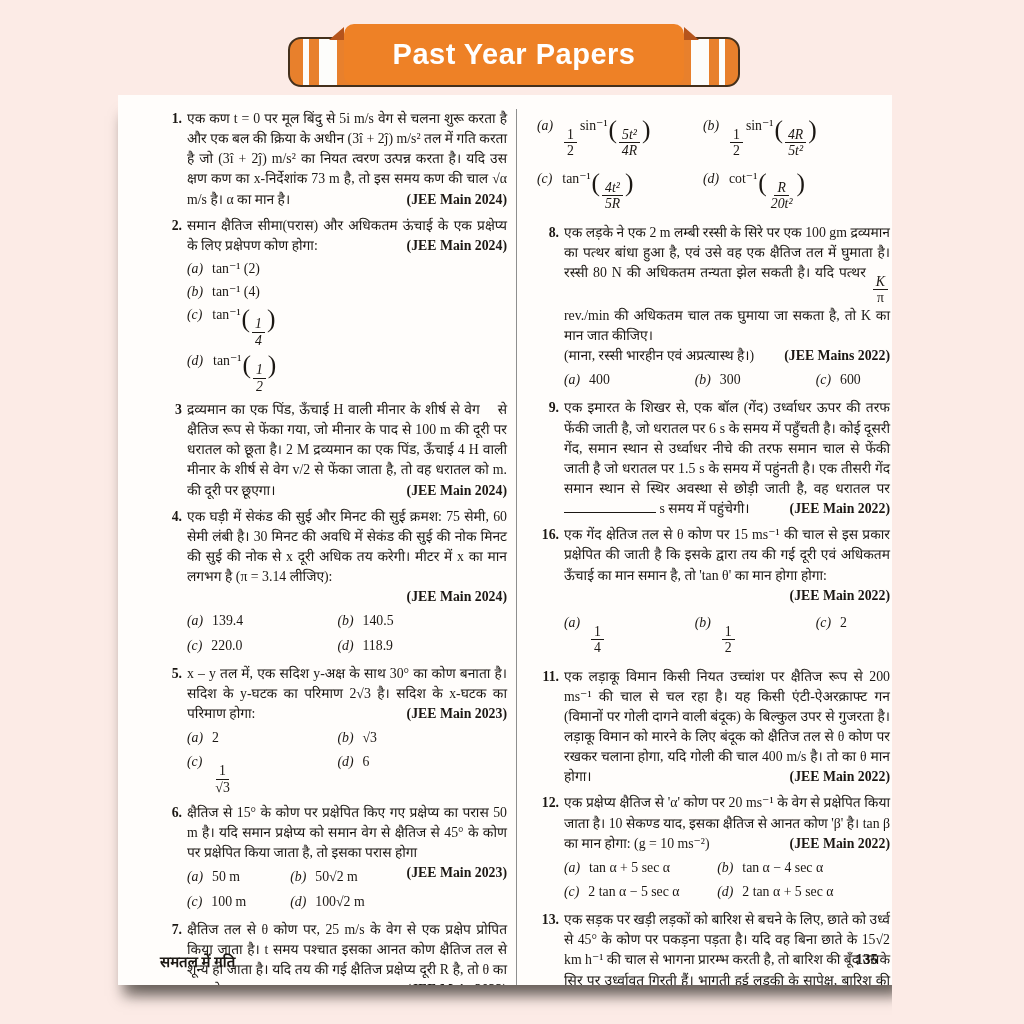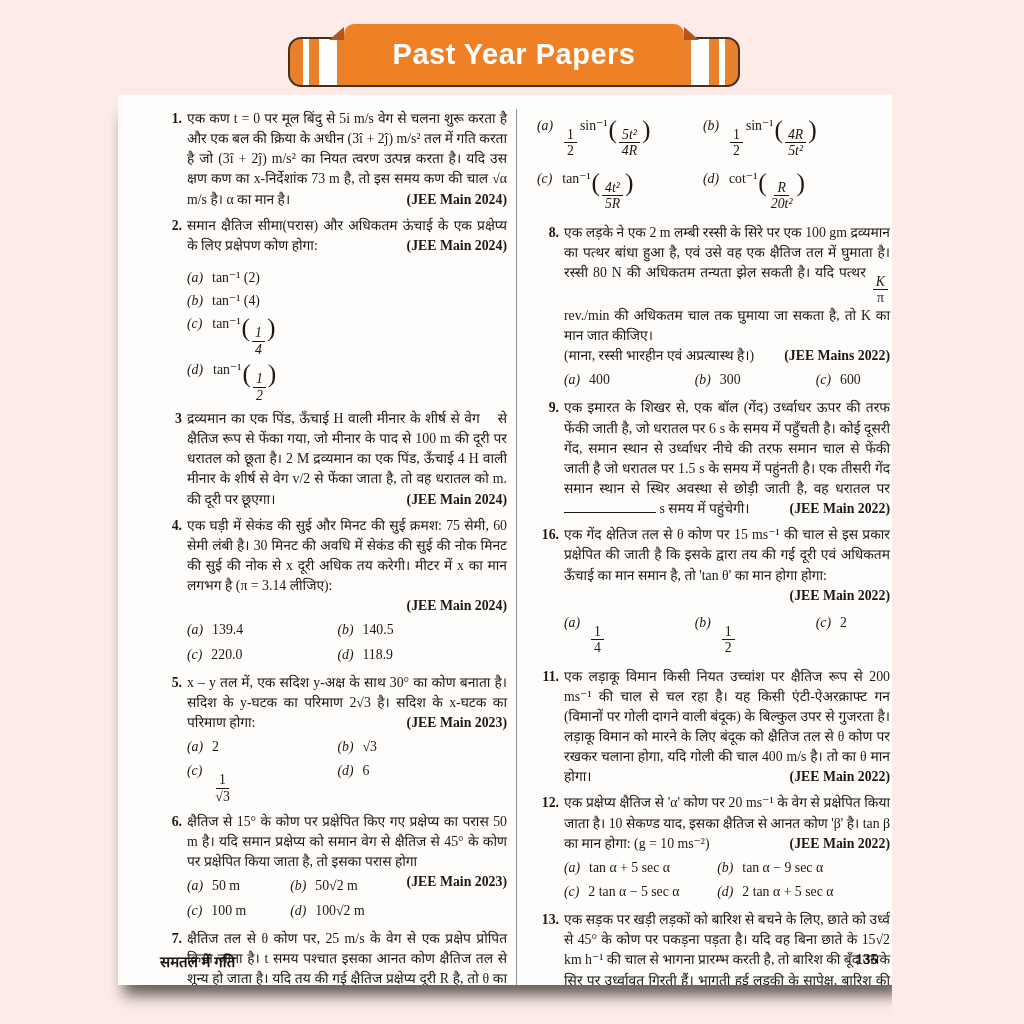--- a/index.html
+++ b/index.html
@@ -55,21 +55,21 @@
   .col{box-sizing:border-box;font-size:13.8px;line-height:1.46;}
   .col-left{width:399px;padding:0 9px 0 42px;border-right:1px solid #8f8f8f;min-height:848px;}
   .col-right{flex:1;padding:0 15px 0 20px;}
 
   .q{position:relative;padding-left:27px;margin-bottom:6px;}
   .qnum{position:absolute;left:-4px;top:0;width:26px;text-align:right;font-weight:bold;}
   .qtext{margin:0;text-align:justify;}
   .tag{float:right;font-weight:bold;white-space:nowrap;}
   .tagline{margin:0;text-align:right;font-weight:bold;}
 
-  .optcol{margin-top:12px;}
+  .optcol{margin-top:3px;}
   .optcol .opt{margin:3px 0;}
   .opts2{display:grid;grid-template-columns:47% 53%;margin-top:2px;}
   .opts2 .opt{margin:2px 0;}
   .opts4{display:grid;grid-template-columns:26% 23% 25% 26%;margin-top:2px;gap:46px;}
   .opts4 .opt{margin:2px 0;}
   .tallrow .opt{margin:5px 0;}
   .olab{font-style:italic;margin-right:9px;}
   .omath{font-style:normal;}
 
   .frac{
@@ -253,21 +253,21 @@
         <div class="q">
           <span class="qnum">11.</span>
           <p class="qtext"><span>एक लड़ाकू विमान किसी नियत उच्चांश पर क्षैतिज रूप से 200 ms⁻¹ की चाल से चल रहा है। यह किसी एंटी-ऐअरक्राफ्ट गन (विमानों पर गोली दागने वाली बंदूक) के बिल्कुल उपर से गुजरता है। लड़ाकू विमान को मारने के लिए बंदूक को क्षैतिज तल से θ कोण पर रखकर चलाना होगा, यदि गोली की चाल 400 m/s है। तो का θ मान होगा।</span> <span class="tag">(JEE Main 2022)</span></p>
         </div>
 
         <div class="q">
           <span class="qnum">12.</span>
           <p class="qtext"><span>एक प्रक्षेप्य क्षैतिज से 'α' कोण पर 20 ms⁻¹ के वेग से प्रक्षेपित किया जाता है। 10 सेकण्ड याद, इसका क्षैतिज से आनत कोण 'β' है। tan β का मान होगा: (g = 10 ms⁻²)</span> <span class="tag">(JEE Main 2022)</span></p>
           <div class="opts2">
             <div class="opt"><span class="olab">(a)</span><span class="omath">tan α + 5 sec α</span></div>
-            <div class="opt"><span class="olab">(b)</span><span class="omath">tan α − 9 sec α</span></div>
+            <div class="opt"><span class="olab">(b)</span><span class="omath">tan α − 4 sec α</span></div>
             <div class="opt"><span class="olab">(c)</span><span class="omath">2 tan α − 5 sec α</span></div>
             <div class="opt"><span class="olab">(d)</span><span class="omath">2 tan α + 5 sec α</span></div>
           </div>
         </div>
 
         <div class="q">
           <span class="qnum">13.</span>
           <p class="qtext"><span>एक सड़क पर खड़ी लड़कों को बारिश से बचने के लिए, छाते को उर्ध्व से 45° के कोण पर पकड़ना पड़ता है। यदि वह बिना छाते के 15√2 km h⁻¹ की चाल से भागना प्रारम्भ करती है, तो बारिश की बूँद उसके सिर पर उर्ध्वावत गिरती हैं। भागती हुई लड़की के सापेक्ष, बारिश की बूंदों की चाल है:</span> </p>
 
         </div>

